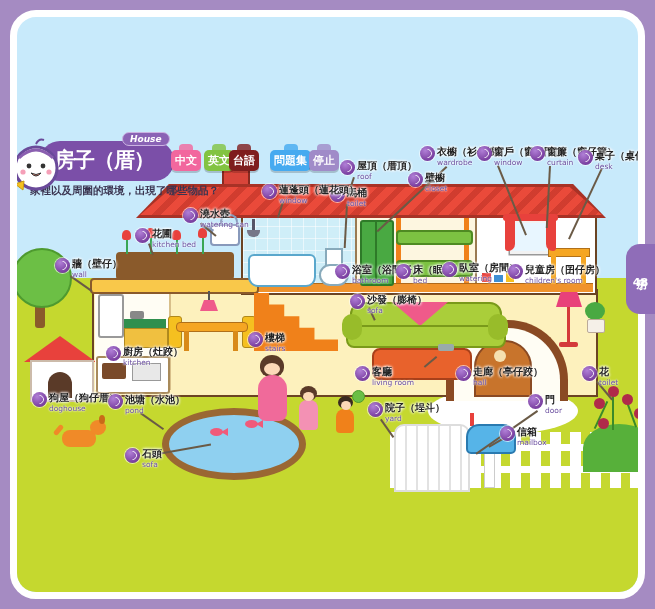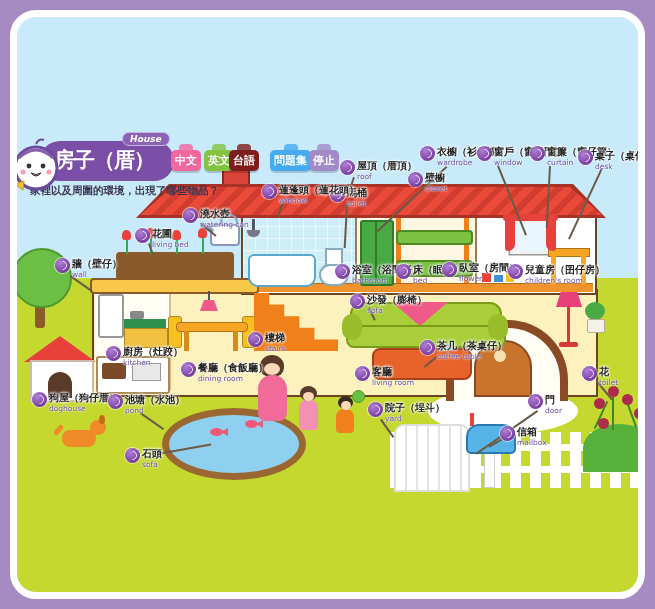--- a/index.html
+++ b/index.html
@@ -265,21 +265,21 @@
           <span class="spk"></span>
           <span class="lt">
             <b>澆水壺</b>
             <i>watering can</i>
           </span>
         </div>
    <div class="lbl" style="left:135px;top:228px">
           <span class="spk"></span>
           <span class="lt">
             <b>花圃</b>
-            <i>living bed</i>
+            <i>kitchen bed</i>
           </span>
         </div>
    <div class="lbl" style="left:55px;top:258px">
           <span class="spk"></span>
           <span class="lt">
             <b>牆（壁仔）</b>
             <i>wall</i>
           </span>
         </div>
    <div class="lbl" style="left:335px;top:264px">
@@ -293,21 +293,21 @@
           <span class="spk"></span>
           <span class="lt">
             <b>床（眠床）</b>
             <i>bed</i>
           </span>
         </div>
    <div class="lbl" style="left:442px;top:262px">
           <span class="spk"></span>
           <span class="lt">
             <b>臥室（房間）</b>
-            <i>flower</i>
+            <i>watering</i>
           </span>
         </div>
    <div class="lbl" style="left:508px;top:264px">
           <span class="spk"></span>
           <span class="lt">
             <b>兒童房（囝仔房）</b>
             <i>children's room</i>
           </span>
         </div>
    <div class="lbl" style="left:350px;top:294px">
@@ -317,46 +317,39 @@
             <i>sofa</i>
           </span>
         </div>
    <div class="lbl" style="left:248px;top:332px">
           <span class="spk"></span>
           <span class="lt">
             <b>樓梯</b>
             <i>stairs</i>
           </span>
         </div>
-   <div class="lbl" style="left:420px;top:340px">
-          <span class="spk"></span>
-          <span class="lt">
-            <b>茶几（茶桌仔）</b>
-            <i>coffee table</i>
-          </span>
-        </div>
    <div class="lbl" style="left:106px;top:346px">
           <span class="spk"></span>
           <span class="lt">
             <b>廚房（灶跤）</b>
             <i>kitchen</i>
           </span>
         </div>
-   <div class="lbl" style="left:181px;top:362px">
-          <span class="spk"></span>
-          <span class="lt">
-            <b>餐廳（食飯廳）</b>
-            <i>dining room</i>
-          </span>
-        </div>
    <div class="lbl" style="left:355px;top:366px">
           <span class="spk"></span>
           <span class="lt">
             <b>客廳</b>
             <i>living room</i>
+          </span>
+        </div>
+   <div class="lbl" style="left:456px;top:366px">
+          <span class="spk"></span>
+          <span class="lt">
+            <b>走廊（亭仔跤）</b>
+            <i>hall</i>
           </span>
         </div>
    <div class="lbl" style="left:582px;top:366px">
           <span class="spk"></span>
           <span class="lt">
             <b>花</b>
             <i>toilet</i>
           </span>
         </div>
    <div class="lbl" style="left:528px;top:394px">
@@ -437,13 +430,17 @@
           <span>問題集</span>
         </div>
    <div class="btn" style="left:309px;background:#a08bc8">
           <span class="btn-tab"></span>
           <span>停止</span>
         </div>
 
   </div>
  </div>
 
+ <div class="sidetab">
+   <span class="v">房子</span>
+   <span class="pg">48</span>
+ </div>
 </div>
 
 </body></html>

